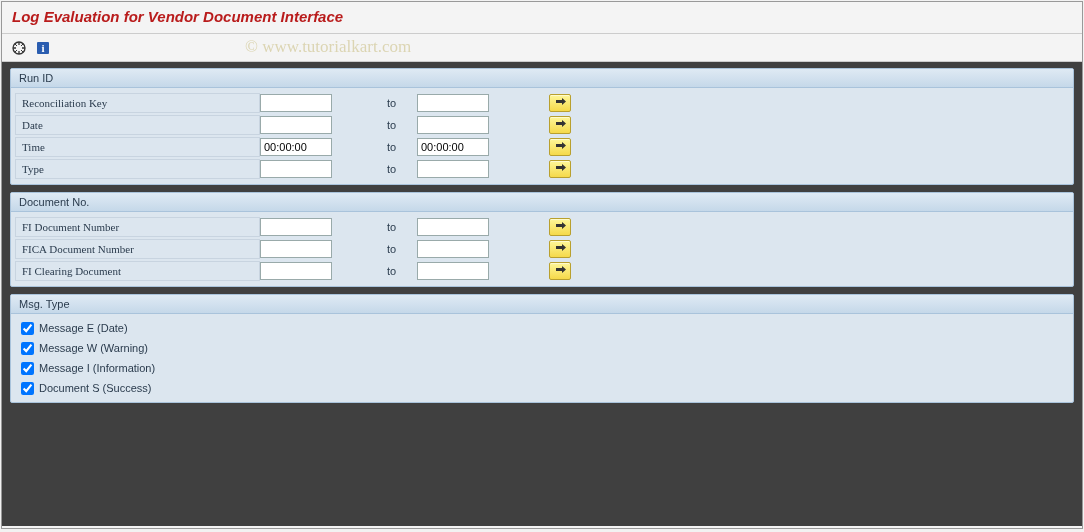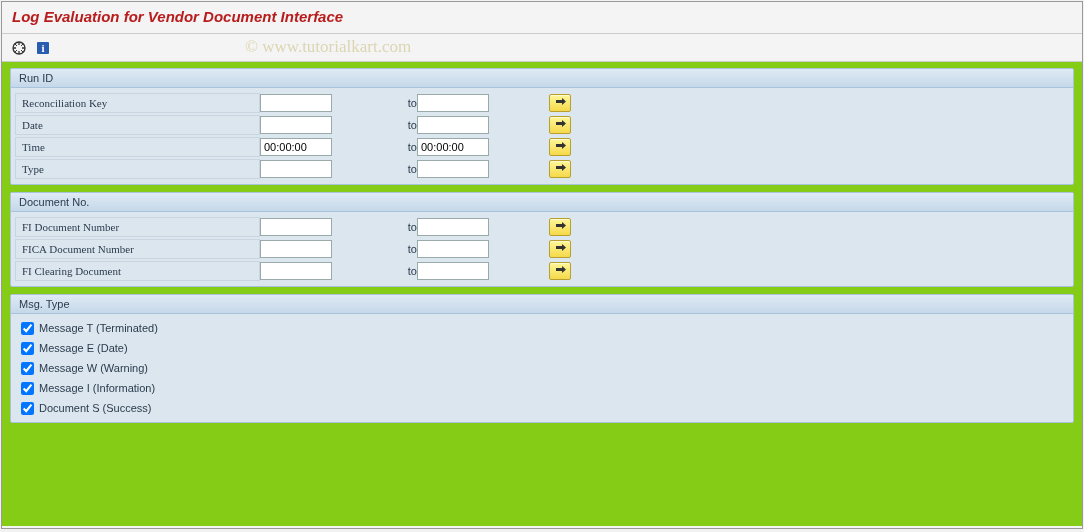--- a/index.html
+++ b/index.html
@@ -39,21 +39,21 @@
     .toolbar-icon {
       width: 18px;
       height: 18px;
       display: flex;
       align-items: center;
       justify-content: center;
       cursor: pointer;
     }
     .body-area {
       padding: 6px 8px;
-      background: #84cc16;
+      background: #404040;
       height: calc(100% - 62px);
     }
     .group-box {
       border: 1px solid #a9c3db;
       background: #dce6ef;
       margin-bottom: 7px;
       border-radius: 2px;
     }
     .group-header {
       background: linear-gradient(#dfeaf4, #c5d8e9);
@@ -90,21 +90,21 @@
       width: 72px;
       height: 18px;
       border: 1px solid #9aa;
       background: #fff;
       padding: 0 3px;
       margin-right: 55px;
       font-size: 11px;
     }
     .to-label {
       width: 30px;
-      text-align: right;
+      text-align: left;
       color: #2a3b4d;
     }
     .field-right {
       margin-right: 60px;
     }
     .arrow-btn {
       width: 22px;
       height: 18px;
       background: linear-gradient(#fef79a, #f5d94a);
       border: 1px solid #b9a02e;
@@ -263,24 +263,20 @@
 
       </div>
     </div>
 
     <div class="group-box">
       <div class="group-header">Msg. Type</div>
       <div class="group-content">
 
         <div class="checkbox-row">
           <input type="checkbox" checked="" style="">
-          <label>Message T (Terminated)</label>
-        </div>
-        <div class="checkbox-row">
-          <input type="checkbox" checked="" style="">
           <label>Message E (Date)</label>
         </div>
         <div class="checkbox-row">
           <input type="checkbox" checked="" style="">
           <label>Message W (Warning)</label>
         </div>
         <div class="checkbox-row">
           <input type="checkbox" checked="" style="">
           <label>Message I (Information)</label>
         </div>

